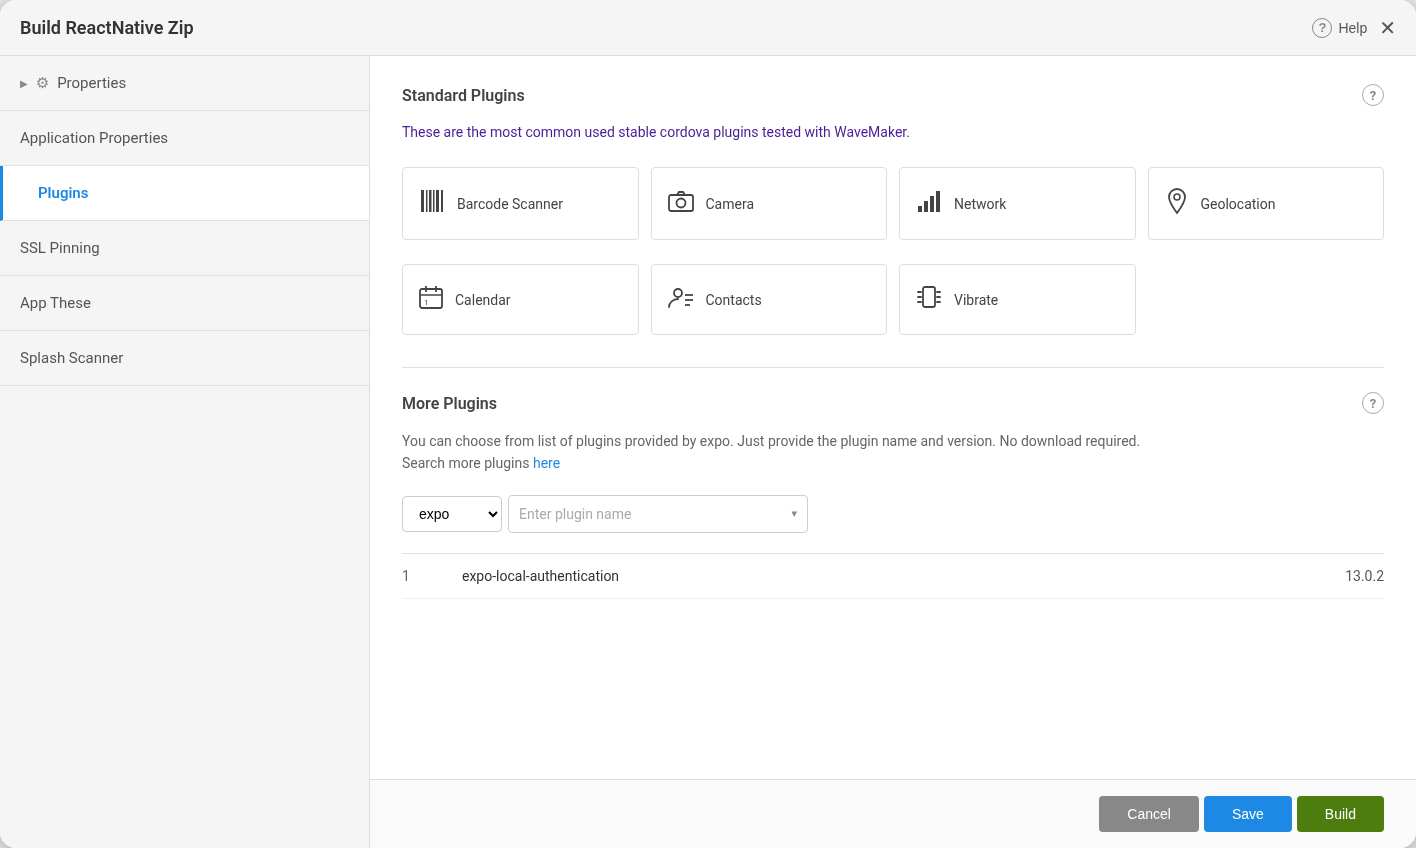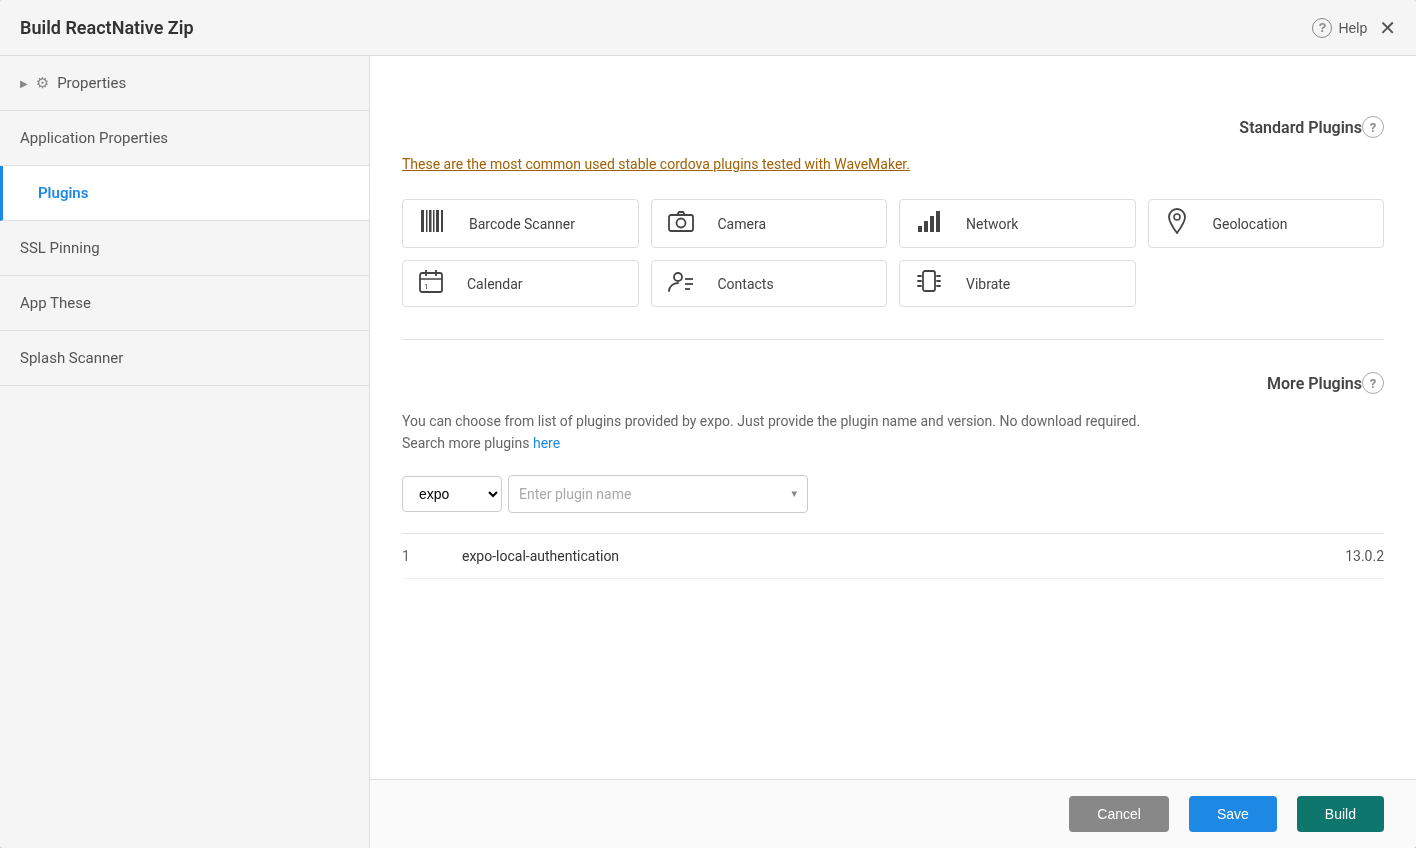--- a/index.html
+++ b/index.html
@@ -9,21 +9,21 @@
       display: flex;
       align-items: center;
       justify-content: center;
       min-height: 100vh;
       font-size: 14px;
     }
     .dialog {
       width: 1416px;
       height: 848px;
       background: #fff;
-      border-radius: 4px;
+      border-radius: 16px;
       box-shadow: 0 4px 20px rgba(0,0,0,0.3);
       display: flex;
       flex-direction: column;
       overflow: hidden;
     }
     
     .title-bar {
       background: #f5f5f5;
       border-bottom: 1px solid #ddd;
       padding: 0 20px;
@@ -114,68 +114,67 @@
     }
     .content-scroll {
       flex: 1;
       overflow-y: auto;
       padding: 28px 32px;
     }
     
     .section-header {
       display: flex;
       align-items: center;
-      justify-content: flex-end;
+      justify-content: space-between;
       margin-bottom: 16px;
-      margin-top: 32px;
     }
     .section-title {
       font-size: 16px;
       font-weight: 600;
       color: #444;
     }
     .help-icon-circle {
       width: 22px;
       height: 22px;
       border: 1.5px solid #aaa;
       border-radius: 50%;
       display: flex;
       align-items: center;
       justify-content: center;
       color: #888;
       font-size: 13px;
       cursor: pointer;
       font-weight: bold;
     }
     .section-description {
-      color: #a16207;
-      font-size: 14px;
-      margin-bottom: 24px;
+      color: #4c1d95;
+      font-size: 14px;
+      margin-bottom: 12px;
       line-height: 1.5;
-      text-decoration: underline;
     }
     
     .plugin-grid {
       display: grid;
       grid-template-columns: repeat(4, 1fr);
       gap: 12px;
       margin-bottom: 32px;
     }
     .plugin-card {
       border: 1px solid #ddd;
       border-radius: 4px;
-      padding: 8px 16px;
-      display: flex;
-      align-items: center;
-      gap: 24px;
+      padding: 20px 16px;
+      display: flex;
+      align-items: center;
+      gap: 12px;
       cursor: pointer;
       background: #fff;
       color: #444;
       font-size: 14px;
       transition: border-color 0.15s;
+      margin-top: 12px;
     }
     .plugin-icon {
       font-size: 22px;
       color: #555;
       flex-shrink: 0;
     }
     
     .more-plugins-desc {
       color: #666;
       font-size: 14px;
@@ -225,42 +224,42 @@
       color: #555;
       min-width: 120px;
       text-align: right;
     }
     
     .footer {
       border-top: 1px solid #ddd;
       padding: 16px 32px;
       display: flex;
       justify-content: flex-end;
-      gap: 20px;
+      gap: 5px;
       background: #fafafa;
       flex-shrink: 0;
     }
     .btn {
       padding: 10px 28px;
       border-radius: 4px;
       font-size: 14px;
       font-weight: 500;
       cursor: pointer;
       border: none;
     }
     .btn-cancel {
       background: #888;
       color: #fff;
     }
     .btn-save {
       background: #1e88e5;
       color: #fff;
     }
     .btn-build {
-      background: #0f766e;
+      background: #4d7c0f;
       color: #fff;
     }
     
     .section-divider {
       border: none;
       border-top: 1px solid #e0e0e0;
       margin: 0 0 24px 0;
     }
     
     .plugin-input-wrapper {

